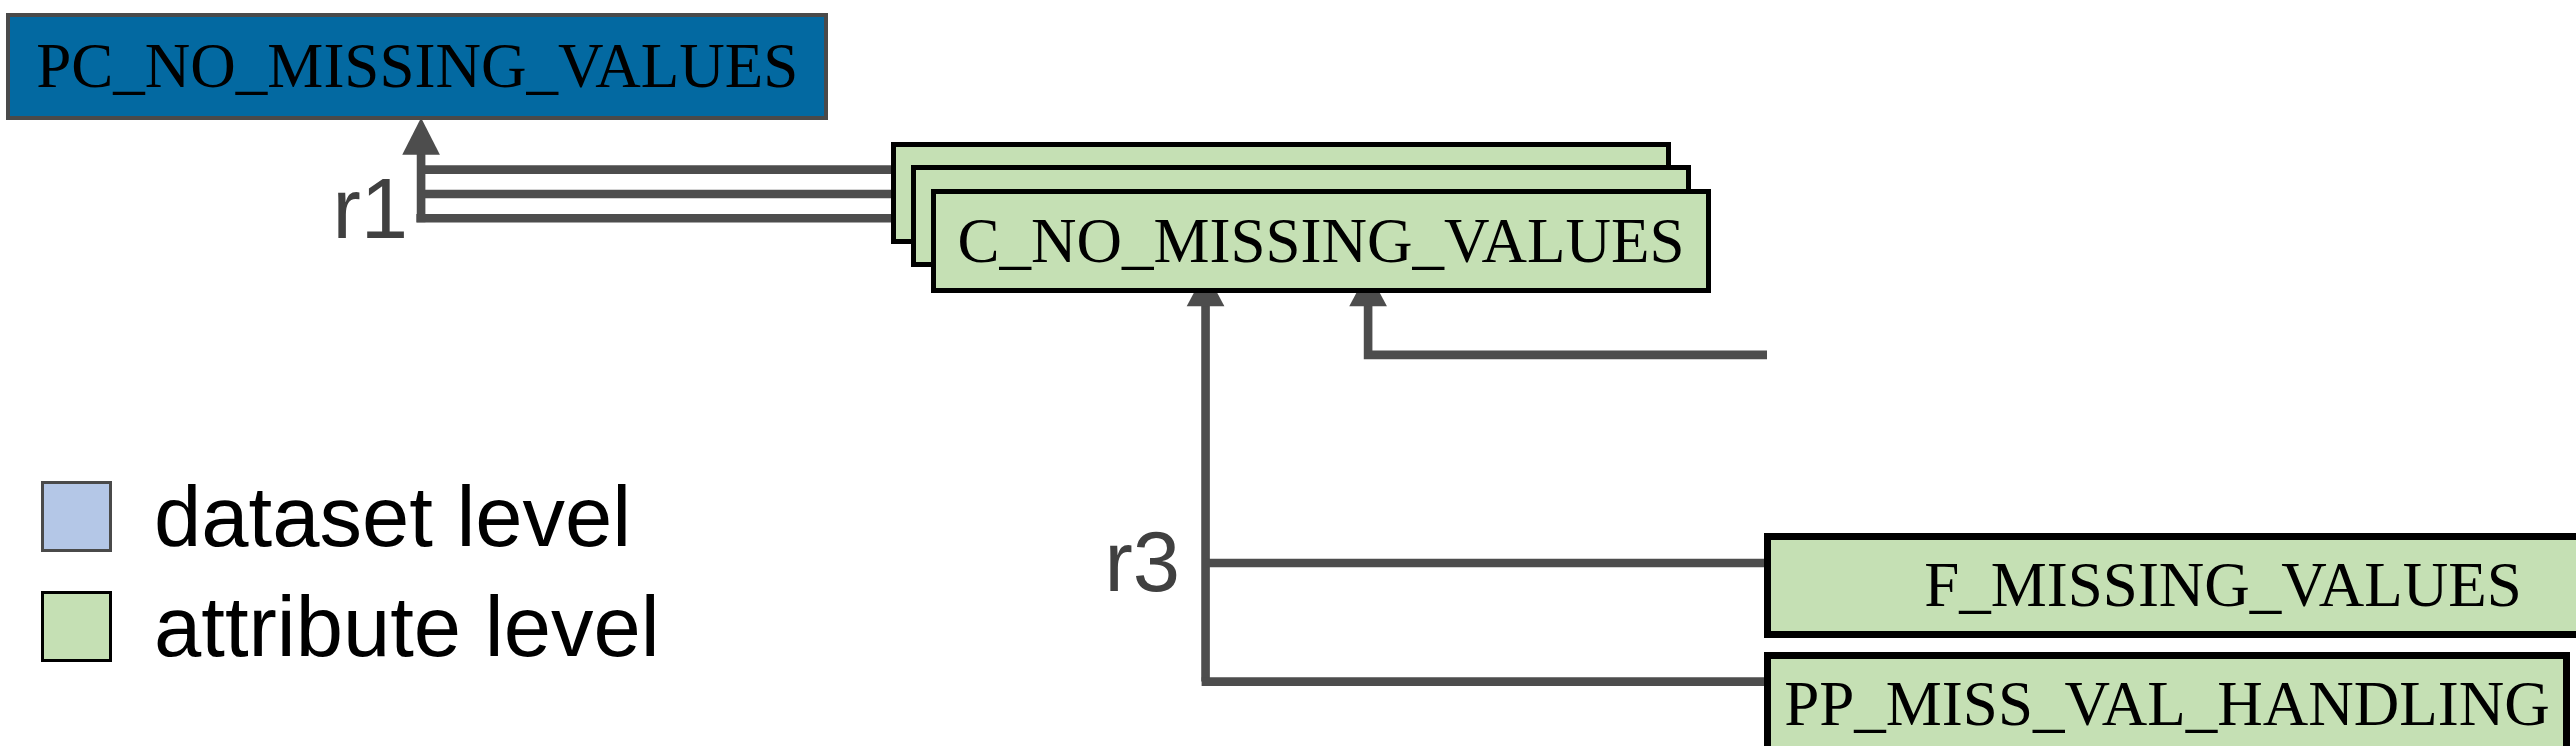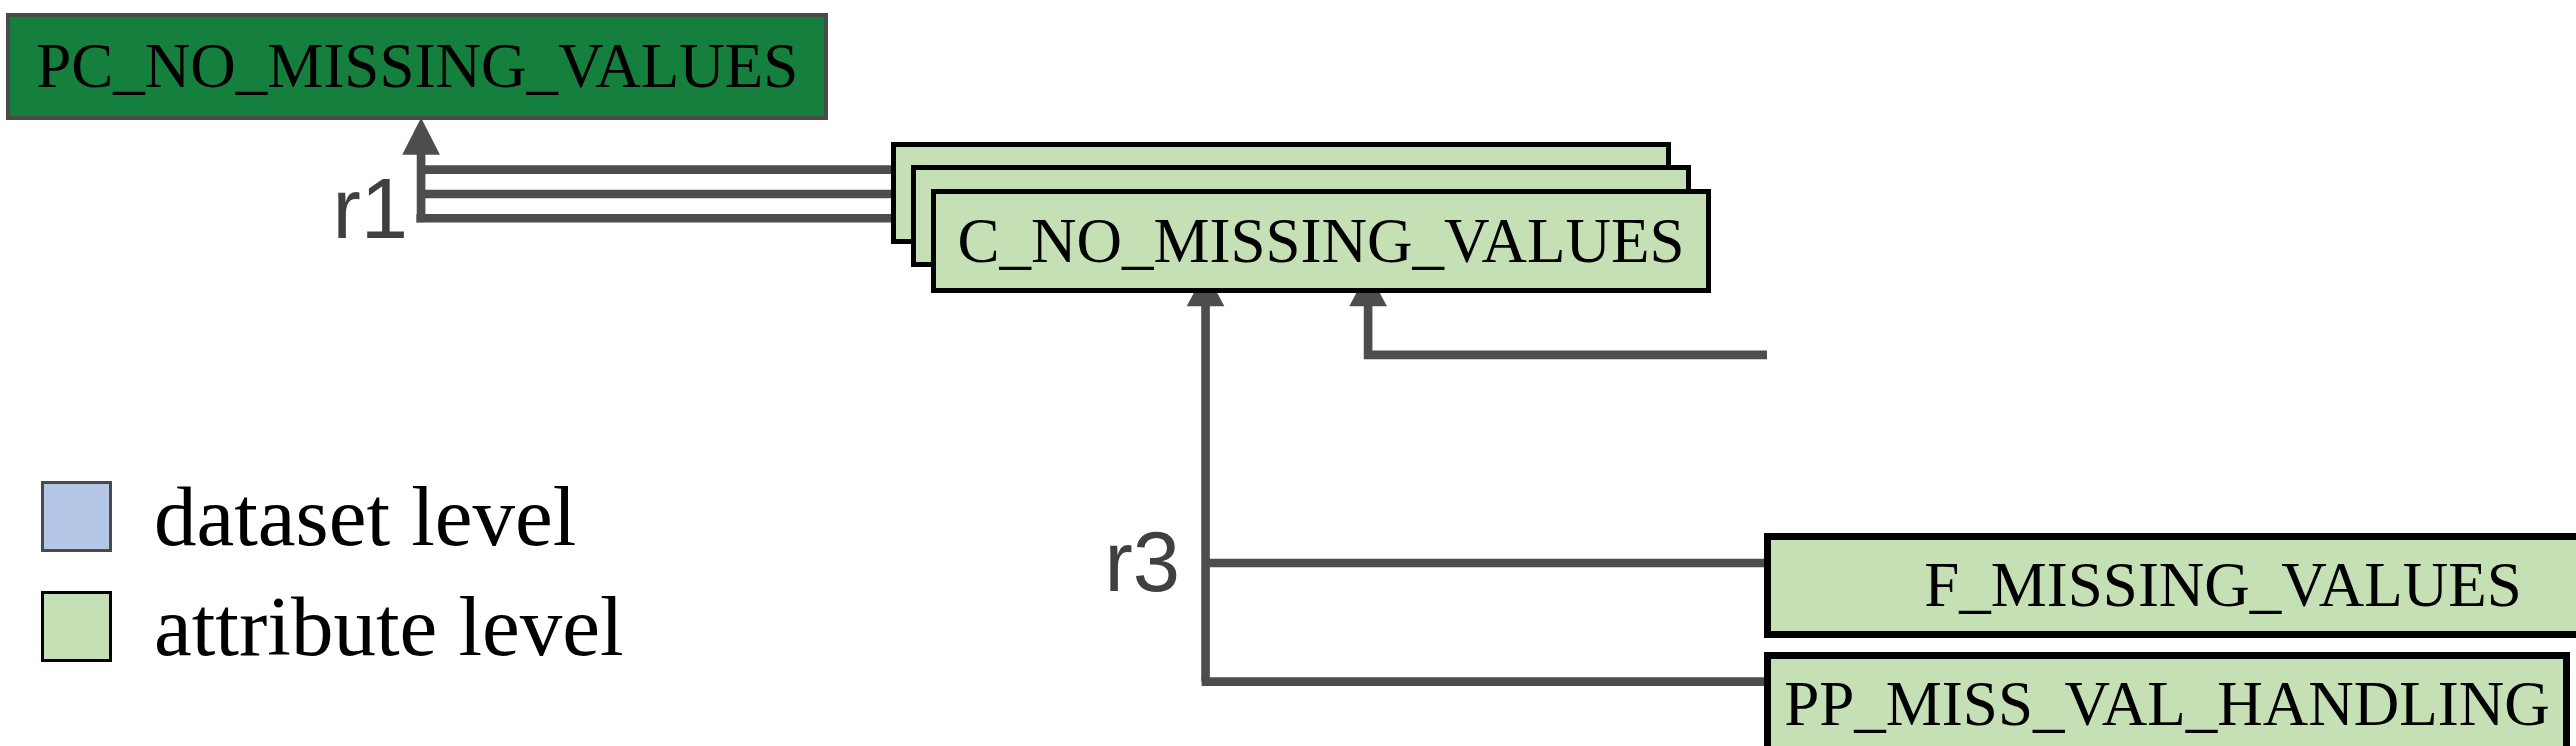--- a/index.html
+++ b/index.html
@@ -14,21 +14,21 @@
   .node {
     position:absolute;
     box-sizing:border-box;
     display:flex; align-items:center; justify-content:center;
     font-family:"Liberation Serif", serif;
     font-size:63px;
     color:#000000;
     white-space:nowrap;
   }
   .node.dataset {
-    background:#15803d;
+    background:#0369a1;
     border:4.7px solid #4a4a4a;
   }
   .node.attribute {
     background:#c5e0b4;
     border:5.5px solid #000000;
     margin-top:23px;
   }
   .node.wideborder { border-width:7px; }
   #node-pc  { left:6.3px;    top:12.6px;  width:822px; height:107px; }
   #stack-back  { left:891px; top:119px; width:780px; height:102px; }
@@ -56,21 +56,21 @@
   #legend-attribute { top:591px; height:71px; }
   .swatch {
     box-sizing:border-box;
     width:71px; height:71px;
     flex:0 0 71px;
     margin-right:42px;
   }
   .swatch.dataset   { background:#b4c7e7; border:3.9px solid #4a4a4a; }
   .swatch.attribute { background:#c5e0b4; border:3.9px solid #000000; }
   .legend-text {
-    font-family:Liberation Serif, serif;
+    font-family:Liberation Sans, sans-serif;
     font-size:85px;
     line-height:71px;
     color:#000000;
     white-space:nowrap;
   }
 </style>
 </head>
 <body>
 
 <div id="canvas">

